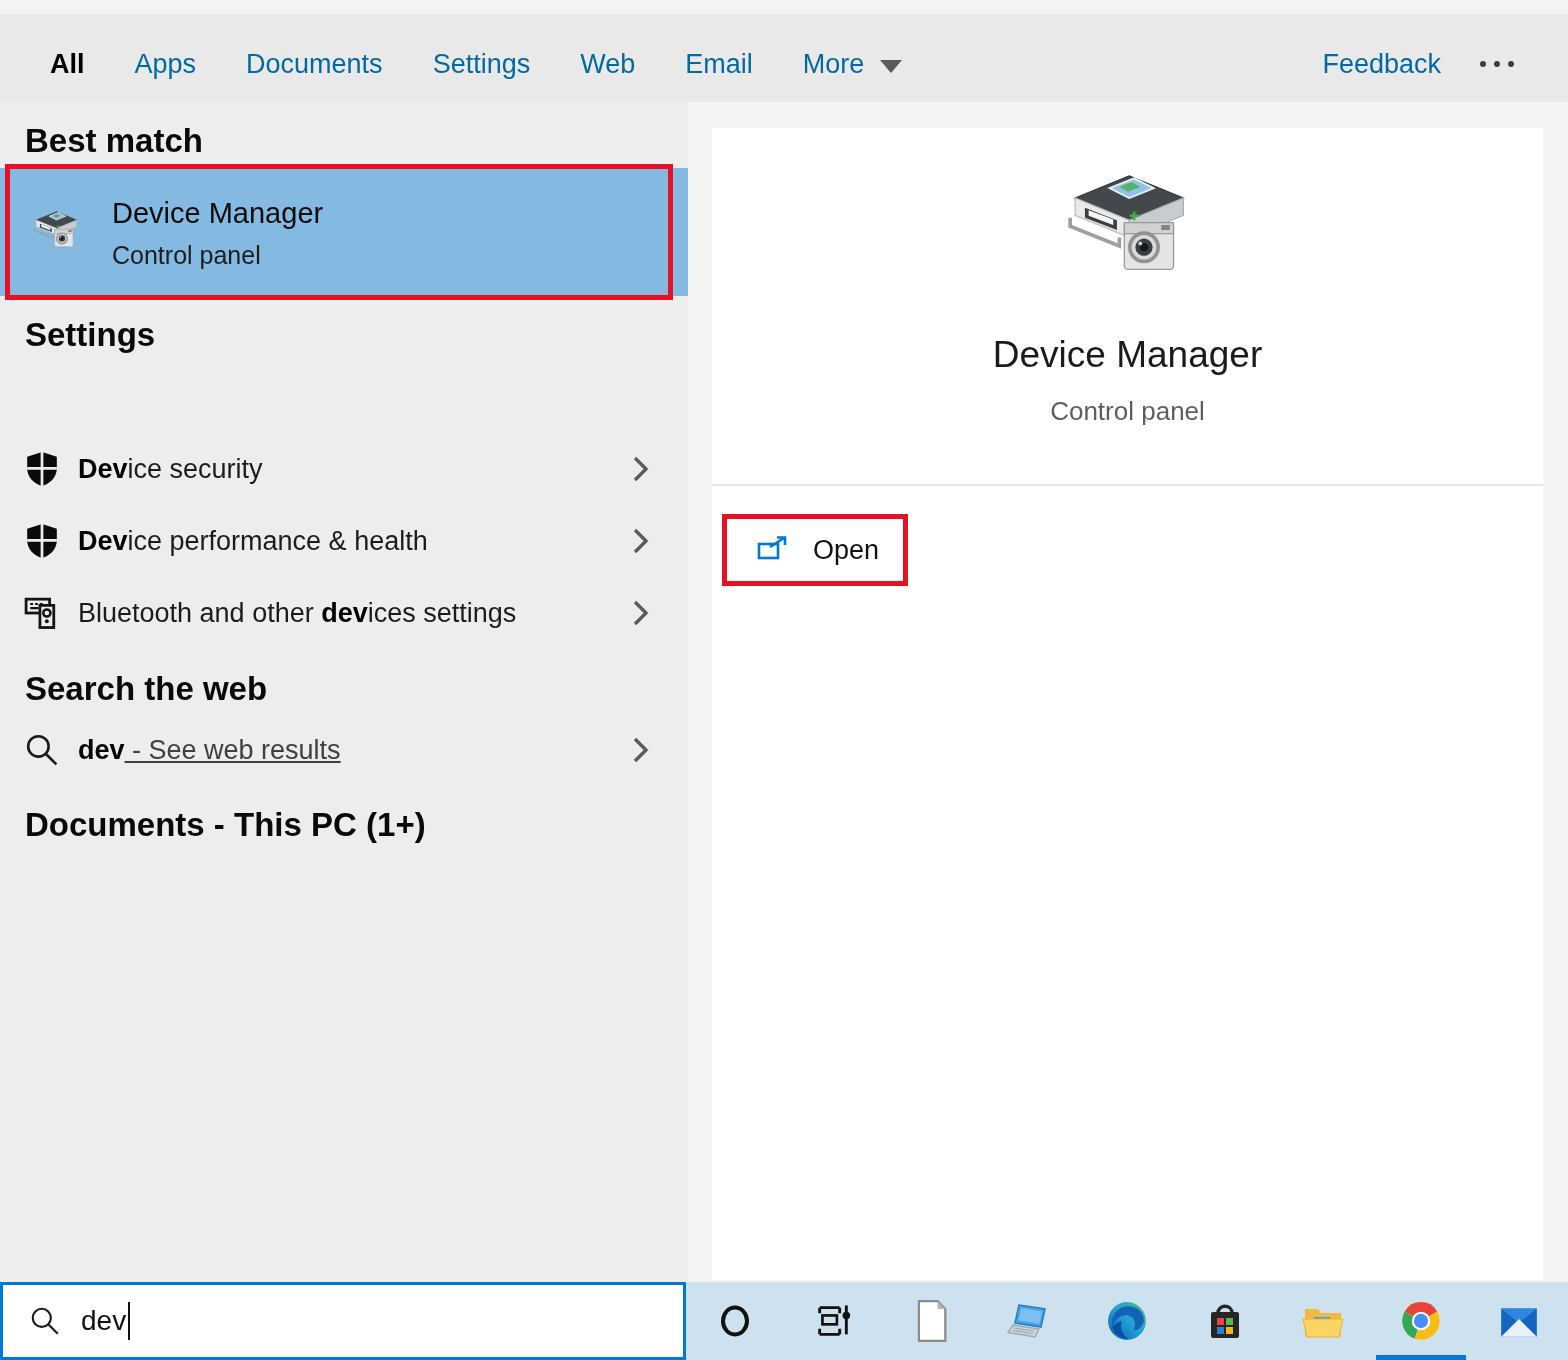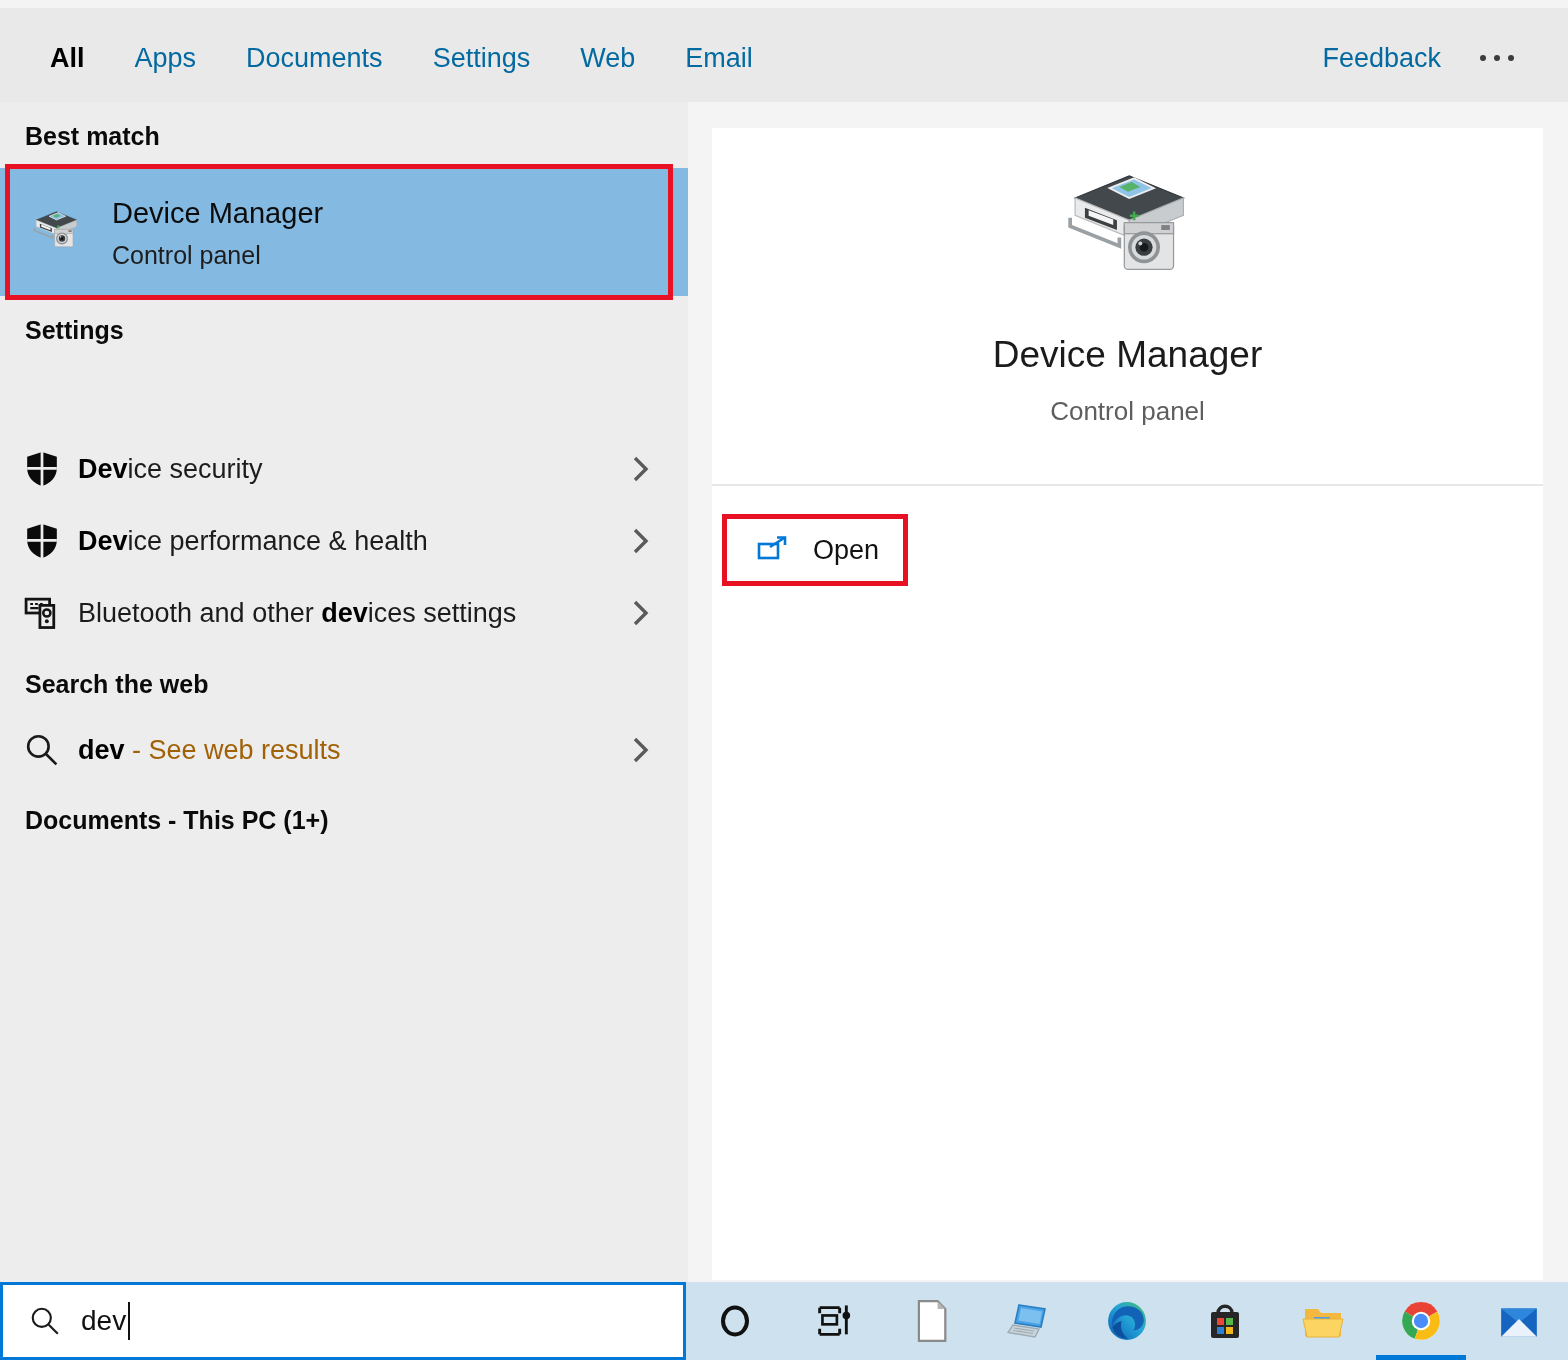--- a/index.html
+++ b/index.html
@@ -1,57 +1,57 @@
 <!DOCTYPE html>
 <html style="--accent: #0078d7; --highlight: #84b9e2; --annotation-red: #e81123; --taskbar-bg: #cde2ee;"><head>
 <meta charset="utf-8">
 <style>
   * { margin:0; padding:0; box-sizing:border-box; }
   html,body { width:1568px; height:1360px; overflow:hidden;
     font-family:"Liberation Sans", sans-serif; background:#f4f4f4; }
   #stage { position:relative; width:1568px; height:1360px; }
 
   
-  #tabbar { position:absolute; left:0; top:8px; width:1568px; height:102px;
+  #tabbar { position:absolute; left:0; top:14px; width:1568px; height:102px;
     background:#e9e9e9; border-bottom:2px solid #cfcfcf;
     display:flex; align-items:stretch; padding:0 40px 0 25px; }
   .tab { position:relative; display:flex; align-items:center; padding:0 25px;
     font-size:27px; color:#0369a1; cursor:default; white-space:nowrap; }
   .tab.active { color:#000; font-weight:bold; }
   .tab.active::after { content:""; position:absolute; left:0; right:0; bottom:0;
     height:6px; background:var(--accent); }
   .tab .caret { width:0; height:0; border-left:11px solid transparent;
     border-right:11px solid transparent; border-top:13px solid #5a5a5a;
     margin-left:16px; margin-top:4px; }
   .tab-spacer { flex:1; }
   .dots { display:flex; gap:8px; align-items:center; padding:0 14px; }
   .dots i { width:6px; height:6px; border-radius:50%; background:#3c3c3c; display:block; }
 
   
   #left-panel { position:absolute; left:0; top:102px; width:688px; height:1180px;
     background:#ededed; }
-  .lp-heading { position:absolute; left:25px; font-size:25px; font-weight:bold; color:#0a0a0a; }
+  .lp-heading { position:absolute; left:25px; font-size:33px; font-weight:bold; color:#0a0a0a; }
 
   #best-row { position:absolute; left:0; top:66px; width:688px; height:128px;
     background:var(--highlight); display:flex; align-items:center; cursor:default; }
   #best-row .bm-icon { width:60px; height:56px; margin-left:26px; flex:0 0 auto; }
   #best-row .bm-text { margin-left:26px; }
   .bm-title { font-size:29px; color:#0c0c0c; line-height:36px; }
   .bm-sub { font-size:25px; color:#1d1d1d; margin-top:10px; }
 
   .annotation { position:absolute; border:5px solid var(--annotation-red); pointer-events:none; }
   #ann-best { left:5px; top:62px; width:668px; height:136px; }
 
   .result-row { position:absolute; left:0; width:688px; height:72px;
     display:flex; align-items:center; cursor:default; }
   .row-icon { width:36px; height:36px; margin-left:24px; flex:0 0 auto; }
   .row-label { margin-left:18px; font-size:27px; color:#1c1c1c; white-space:nowrap; }
   .row-label .seg-b { font-weight:bold; color:#000; }
   .row-chevron { position:absolute; right:38px; width:20px; height:30px; }
-  .web-suffix { color:#a16207; }
+  .web-suffix { color:#404040;text-decoration:underline; }
 
   
   #search-box { position:absolute; left:0; top:1282px; width:686px; height:78px;
     background:#fff; border:3px solid var(--accent); display:flex; align-items:center;
     padding-left:26px; z-index:5; cursor:text; }
   #search-box .s-icon { width:32px; height:32px; flex:0 0 auto; }
   #search-box .s-text { margin-left:20px; font-size:28px; color:#111; }
   #search-box .caret-bar { width:2px; height:38px; background:#111; margin-left:2px; }
 
   
@@ -88,20 +88,24 @@
 
 <div id="stage">
 
   <div id="tabbar">
     <div class="tab active">All</div>
     <div class="tab">Apps</div>
     <div class="tab">Documents</div>
     <div class="tab">Settings</div>
     <div class="tab">Web</div>
     <div class="tab">Email</div>
+    <div class="tab">
+      <span>More</span>
+      <span class="caret"></span>
+    </div>
     <div class="tab-spacer"></div>
     <div class="tab">Feedback</div>
     <div class="dots">
       <i></i>
         <i></i>
         <i></i>
     </div>
   </div>
 
   <div id="left-panel">

